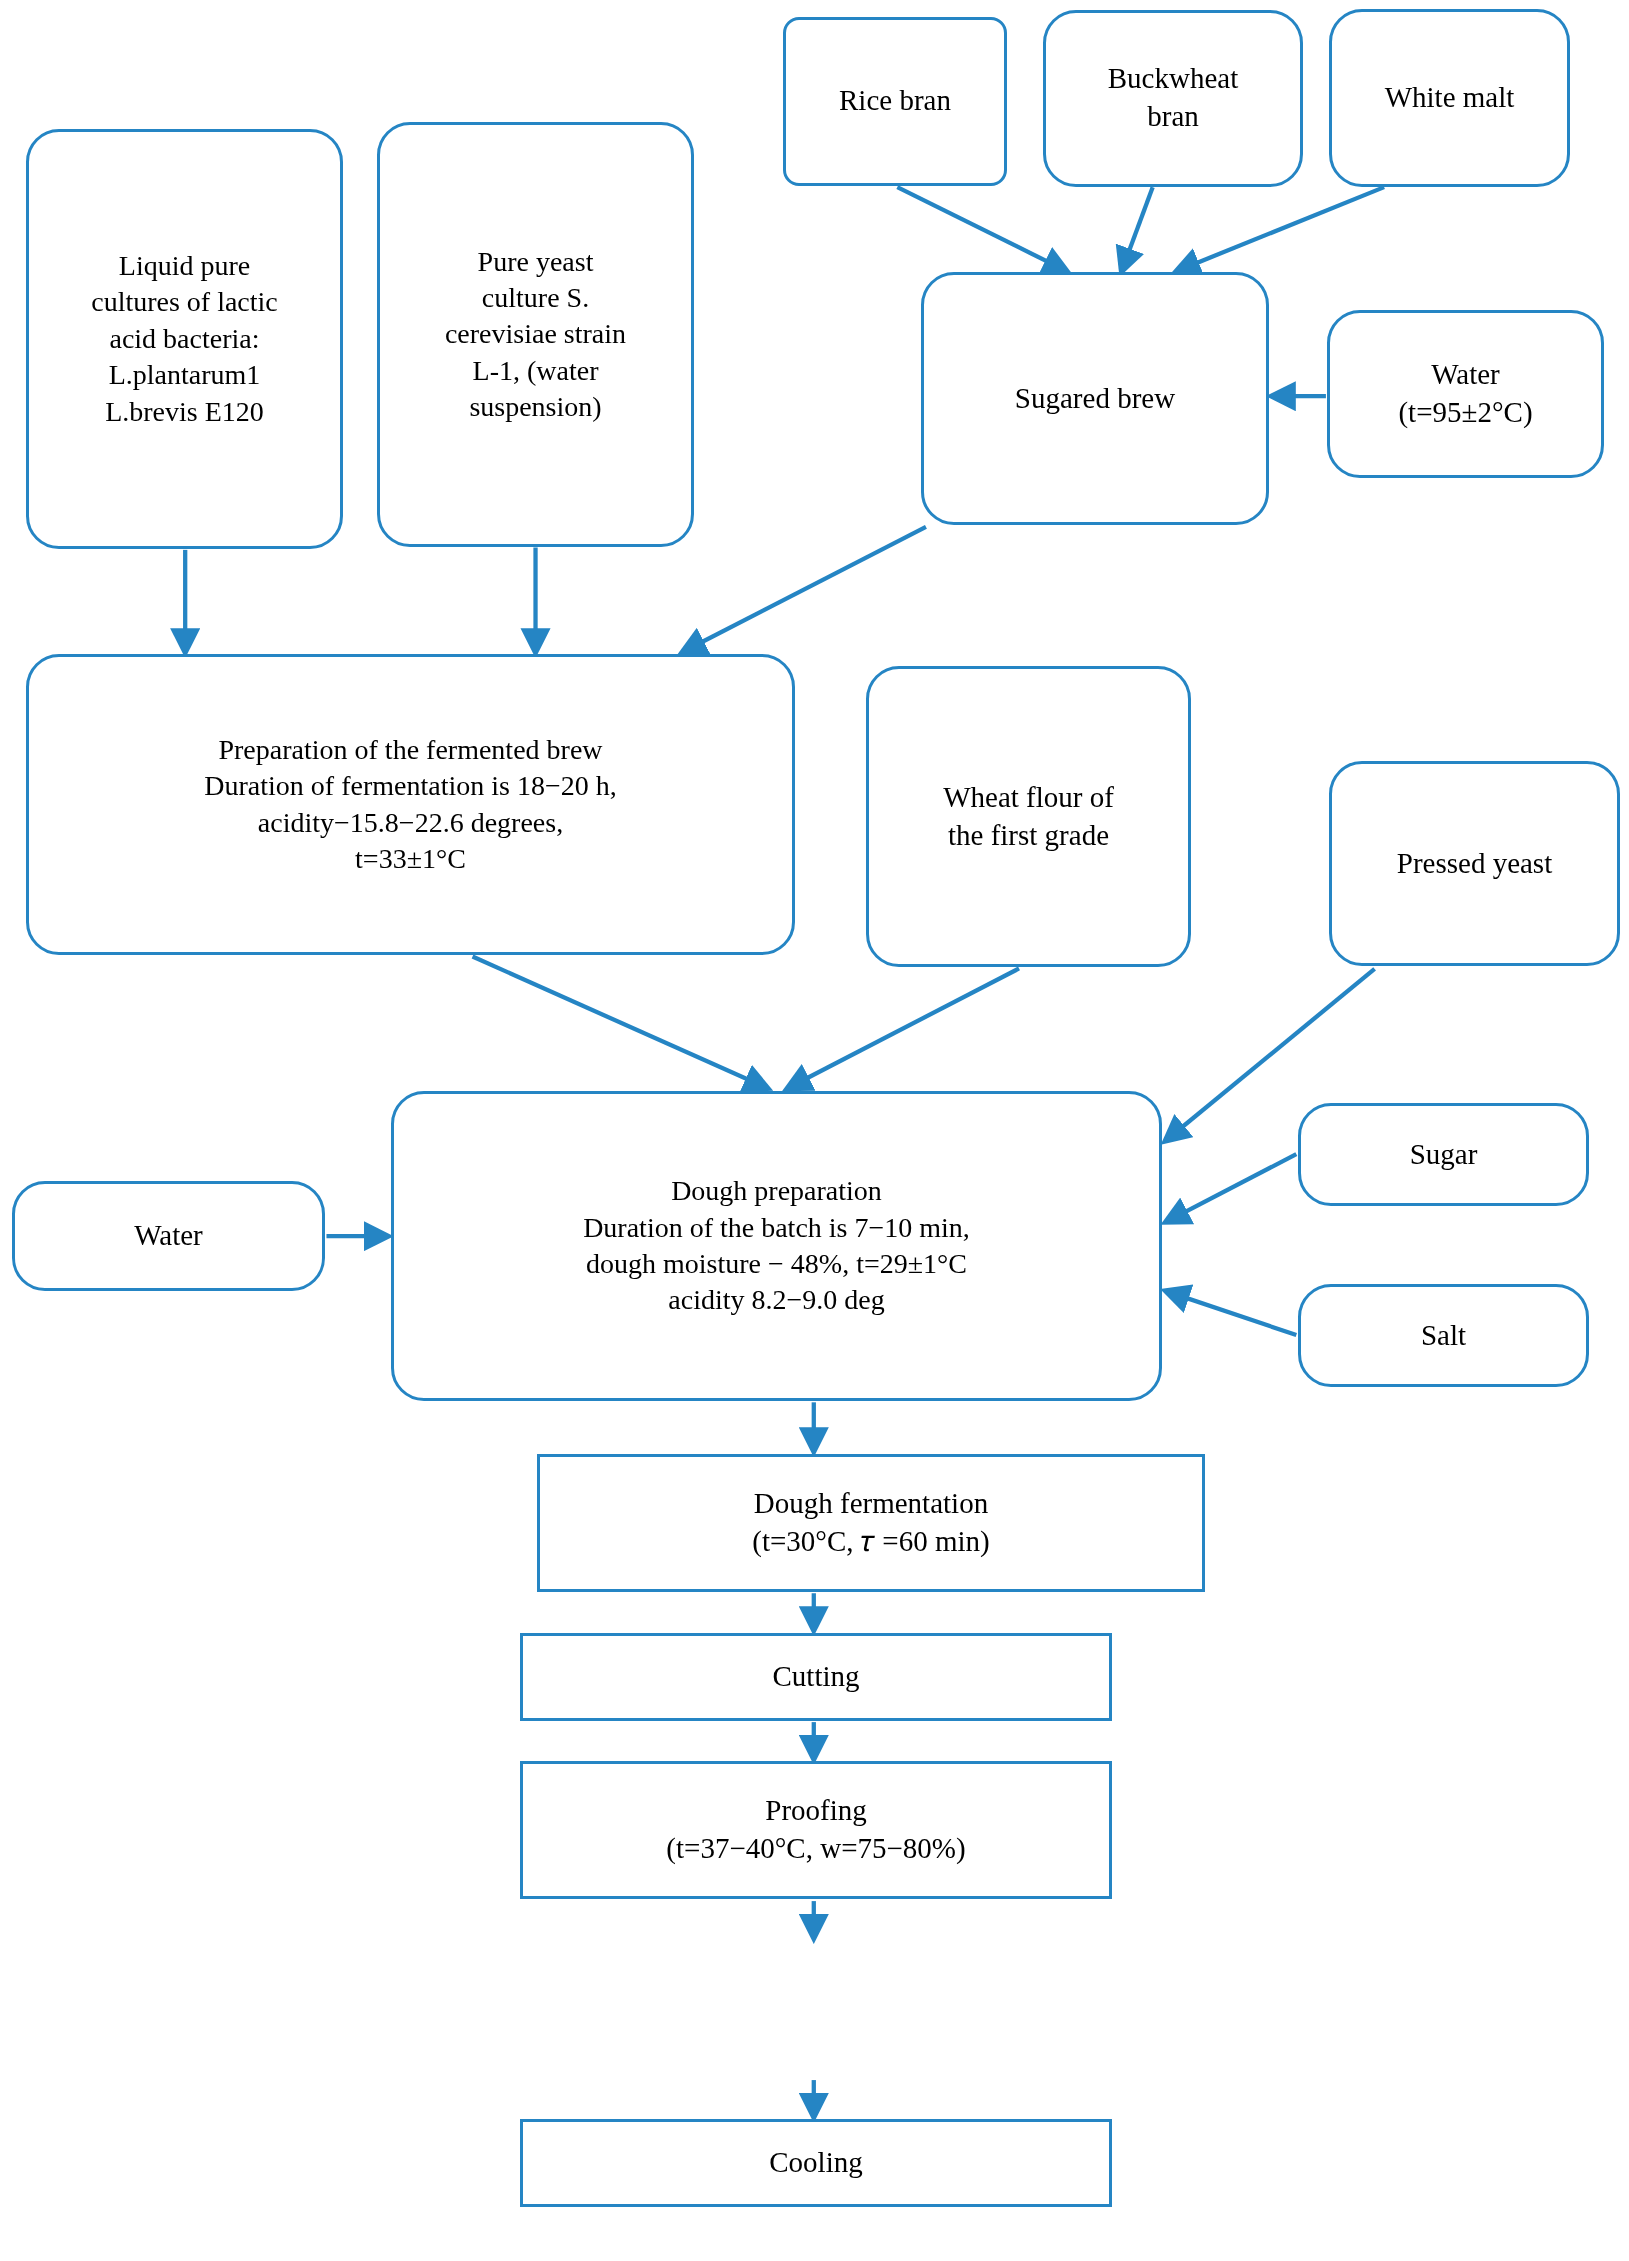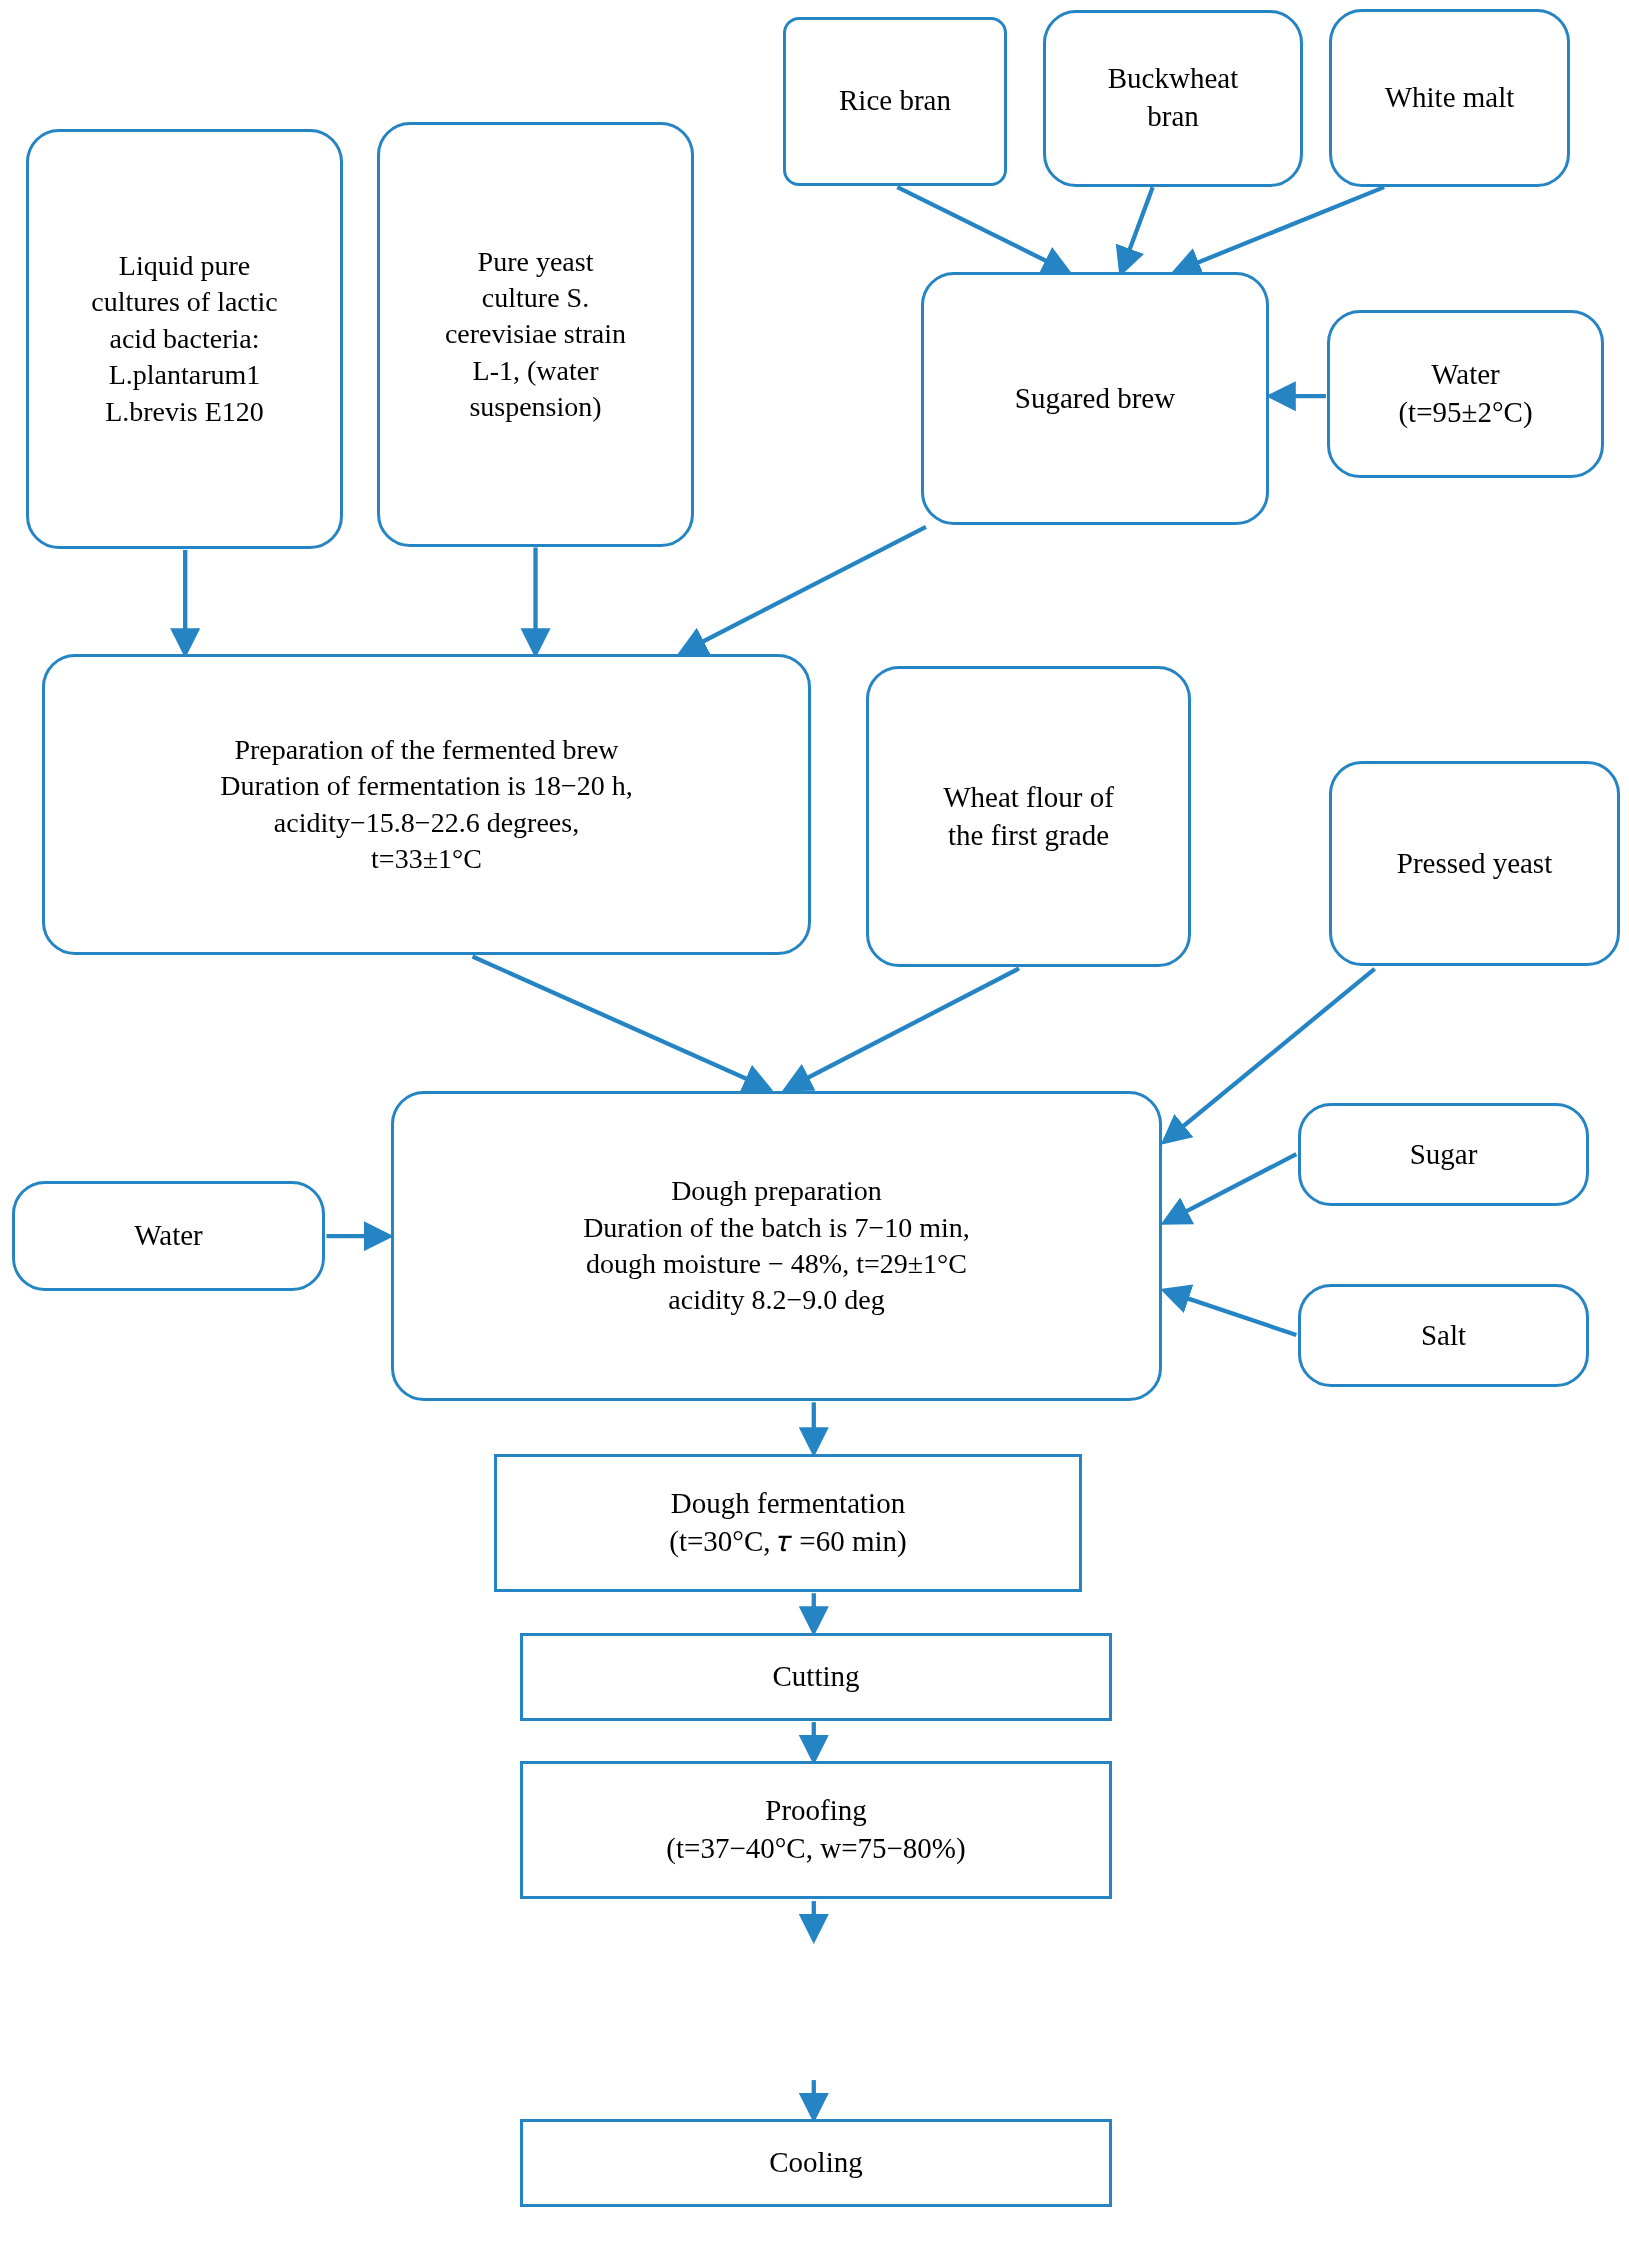--- a/index.html
+++ b/index.html
@@ -50,28 +50,28 @@
   .fs-mid   { font-size: 28px; }
 
   
   #n-lab      { left:26px;   top:129px;  width:317px;  height:420px; }
   #n-yeast    { left:377px;  top:122px;  width:317px;  height:425px; }
   #n-rice     { left:783px; top:16.7px;   width:224px;  height:169px;border-radius:16px; }
   #n-buck     { left:1043px; top:9.5px;   width:260px;  height:177px; }
   #n-malt     { left:1329px; top:8.6px;   width:241px;  height:178px; }
   #n-sugbrew  { left:921px; top:272px;  width:348px;  height:253px; }
   #n-water95  { left:1327px; top:310px;  width:277px;  height:168px; }
-  #n-ferment  { left:26px;   top:654px; width:769px; height:301px;margin-left:16px; }
+  #n-ferment  { left:26px;   top:654px; width:769px; height:301px; }
   #n-flour    { left:866px; top:666px; width:325px;  height:301px; }
   #n-pressed  { left:1329px; top:761px; width:291px;  height:205px; }
   #n-dough    { left:391px;  top:1091px; width:771px; height:310px; }
   #n-waterD   { left:12px;   top:1181px; width:313px;  height:110px; }
   #n-sugar    { left:1298px; top:1103px; width:291px;  height:103px; }
   #n-salt     { left:1298px; top:1284px; width:291px;  height:103px; }
-  #n-dfer     { left:494px; top:1454px; width:588px; height:138px;align-items:center; }
+  #n-dfer     { left:537px; top:1454px; width:668px; height:138px;align-items:center; }
   #n-cut      { left:520px; top:1633px; width:592px; height:88px; }
   #n-proof    { left:520px; top:1761px; width:592px; height:138px; }
   #n-bake     { left:520px; top:1940px; width:592px; height:138px; }
   #n-cool     { left:520px; top:2119px; width:592px; height:88px; }
 </style>
 </head>
 <body>
 
 <div id="flowchart">
 

